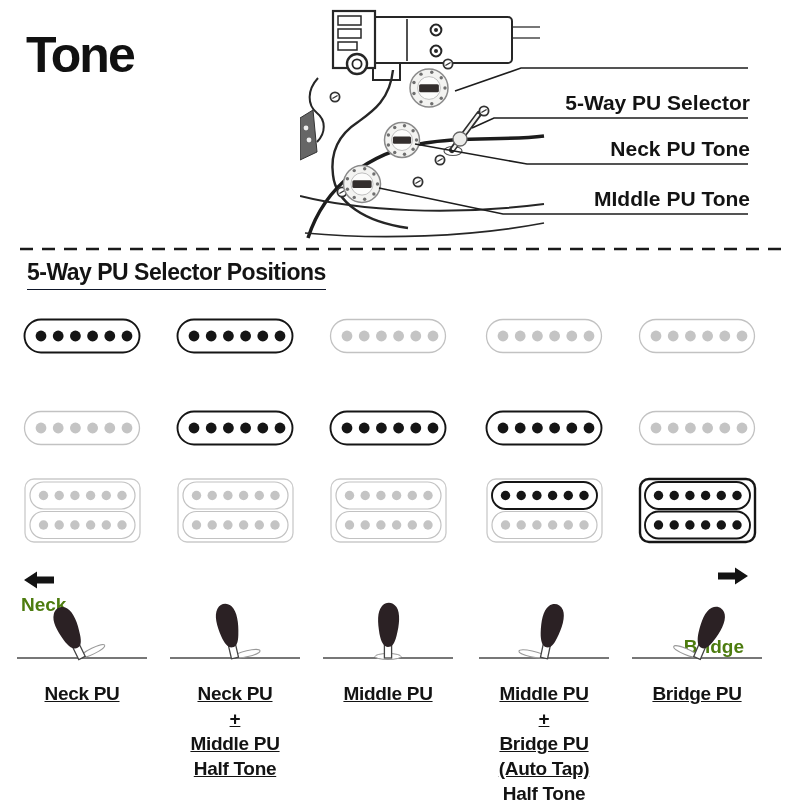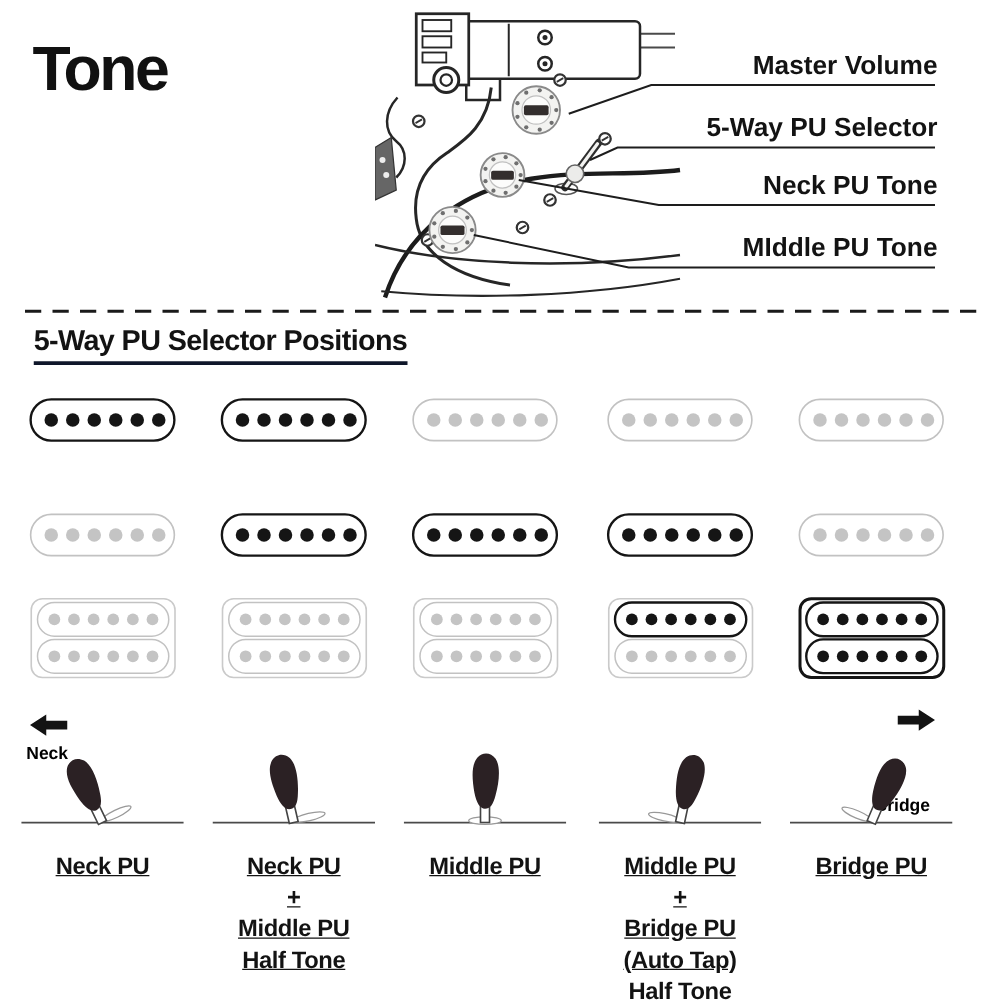--- a/index.html
+++ b/index.html
@@ -9,23 +9,23 @@
   .page-title{position:absolute;left:26px;top:30px;font-weight:bold;font-size:50px;
     line-height:51px;letter-spacing:-2px;color:#111;}
   .guitar-wrap{position:absolute;left:300px;top:0;width:245px;height:240px;}
   .callout-overlay{position:absolute;left:0;top:0;width:800px;height:245px;}
   .callout-label{position:absolute;right:50px;width:320px;text-align:right;
     font-weight:bold;font-size:21px;color:#131313;letter-spacing:0px;}
 
   .divider{position:absolute;left:18px;top:246px;width:765px;height:6px;}
 
   .section-heading{position:absolute;left:27px;top:259px;font-weight:bold;font-size:23px;
-    letter-spacing:-0.5px;border-bottom:3px solid #0f172a;padding-bottom:3px;color:#131313;}
-
-  .dir{position:absolute;font-weight:bold;font-size:14px;color:#000000;}
+    letter-spacing:-0.5px;border-bottom:1px solid #0f172a;padding-bottom:3px;color:#131313;}
+
+  .dir{position:absolute;font-weight:bold;font-size:19px;color:#4d7c0f;}
   #dir-neck-label{left:21px;top:594px;}
   #dir-bridge-label{right:56px;top:590px;text-align:left;margin-top:46px;}
   .dir-arrow{position:absolute;width:30px;height:18px;}
   #neck-arrow{left:24px;top:571px;}
   #bridge-arrow{right:52px;top:567px;}
 
   .pos-col{position:absolute;top:310px;width:150px;height:490px;}
   .pos-col svg{display:block;margin:0 auto;}
   .pu-neck{position:absolute;top:8px;left:0;right:0;}
   .pu-middle{position:absolute;top:100px;left:0;right:0;}
@@ -123,21 +123,20 @@
 </svg>
   </div>
 
   <svg class="callout-overlay">
     <path d="M455,91 L521,68 L748,68" fill="none" stroke="#1d1d1d" stroke-width="1.6"></path>
     <path d="M472,128 L494,118 L748,118" fill="none" stroke="#1d1d1d" stroke-width="1.6"></path>
     <path d="M415,144 L527,164 L748,164" fill="none" stroke="#1d1d1d" stroke-width="1.6"></path>
     <path d="M379,188 L503,214 L748,214" fill="none" stroke="#1d1d1d" stroke-width="1.6"></path>
   </svg>
 
-  <div class="callout-label" style="top:41px">Master Volume</div>
   <div class="callout-label" style="top:91px">5-Way PU Selector</div>
   <div class="callout-label" style="top:187px">MIddle PU Tone</div>
   <div class="callout-label" style="top:137px">Neck PU Tone</div>
 
   <svg class="divider">
     <line x1="2" y1="3" x2="763" y2="3" stroke="#1a1a1a" stroke-width="2.4" stroke-dasharray="13 9"></line>
   </svg>
 
   <div class="section-heading">5-Way PU Selector Positions</div>
 

